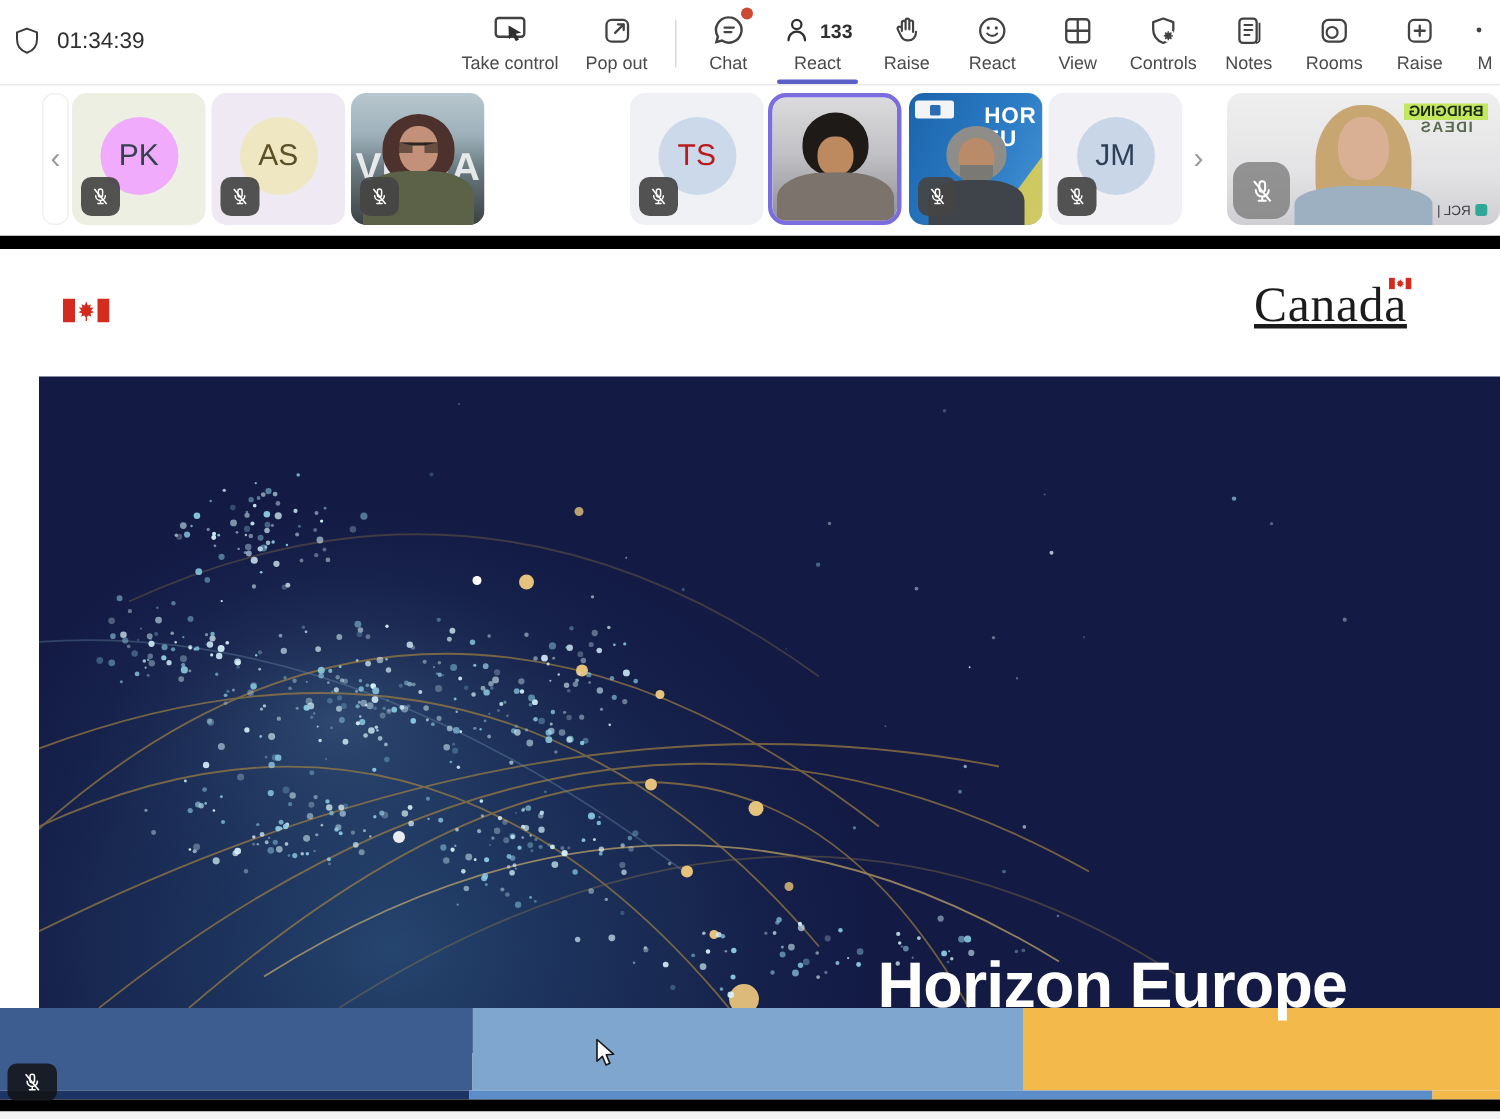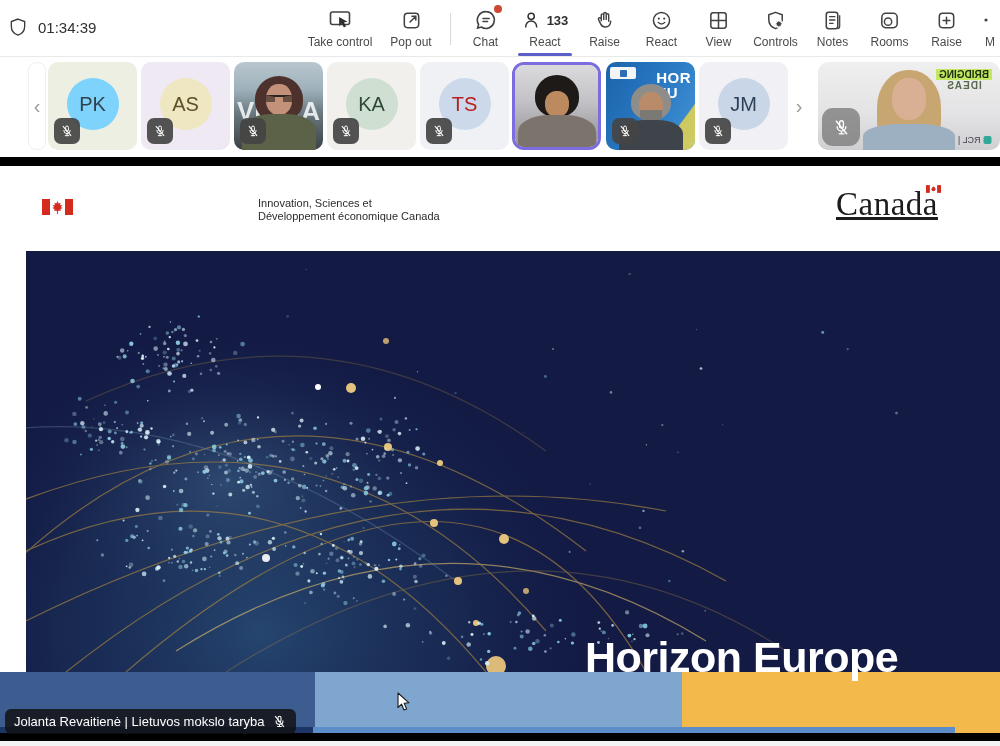--- a/index.html
+++ b/index.html
@@ -21,21 +21,21 @@
   .chat-dot { position:absolute; top:-2px; right:-4px; width:8px; height:8px; border-radius:50%; background:#CC4A31; }
   .tb-more { width:30px; overflow:hidden; }
   .people-ic-row { display:flex; align-items:center; }
 
   
   .filmstrip { position:absolute; top:57px; left:0; width:1000px; height:100px; background:#fff; z-index:20; }
   .strip-nav { position:absolute; top:5px; width:18px; height:88px; background:#fff; border:1px solid #f0f0f0; border-radius:8px; display:flex; align-items:center; justify-content:center; color:#9a9a9a; font-size:20px; cursor:pointer; }
   .nav-prev { left:28px; } .nav-next { left:790px; border:none; }
   .tile { position:absolute; top:5px; width:89px; height:88px; border-radius:10px; overflow:hidden; }
   .avatar-circle { position:absolute; left:50%; top:42px; transform:translate(-50%,-50%); width:52px; height:52px; border-radius:50%; display:flex; align-items:center; justify-content:center; font-size:20px; font-weight:500; }
-  .t-pk { background:#edefe3; } .t-pk .avatar-circle { background:#7dd3fc; color:#31424c; }
+  .t-pk { background:#edefe3; } .t-pk .avatar-circle { background:#f0abfc; color:#31424c; }
   .t-as { background:#efe9f3;padding-left:30px; } .t-as .avatar-circle { background:#efe6c2; color:#5c5126; }
   .t-ka { background:#f2f0ec; } .t-ka .avatar-circle { background:#cfe0d2; color:#2e4a36; }
   .t-ts { background:#eff1f5; } .t-ts .avatar-circle { background:#ccd9ea; color:#b91c1c; }
   .t-jm { background:#f1f0f4; } .t-jm .avatar-circle { background:#c9d6e8; color:#2f4159; }
   .tile-active { border:3px solid #7B6CE0; border-radius:12px; }
   .mic-badge { position:absolute; left:6px; bottom:6px; width:26px; height:26px; border-radius:7px; background:rgba(68,68,68,.92); display:flex; align-items:center; justify-content:center; z-index:5; }
   .presenter-tile { position:absolute; top:5px; left:818px; width:182px; height:88px; border-radius:10px; overflow:hidden; }
   .presenter-tile .mic-badge { width:38px; height:38px; border-radius:11px; background:rgba(125,125,125,.8); left:4px; bottom:4px; }
 
   
@@ -269,30 +269,20 @@
     </div>
     <div class="mic-badge">
         <svg width="14" height="14" viewBox="0 0 24 24">
           <rect x="9.6" y="3.5" width="4.8" height="9" rx="2.4" fill="none" stroke="#fff" stroke-width="1.7"></rect>
           <path d="M6.5 11 a5.5 5.5 0 0 0 11 0 M12 16.5 V20 M9 20 h6" fill="none" stroke="#fff" stroke-width="1.7" stroke-linecap="round"></path>
           <path d="M5 3.5 L19 20.5" stroke="#fff" stroke-width="1.8"></path>
         </svg>
       </div>
   </div>
 
-  <div class="tile t-ka" style="left:327px">
-    <div class="avatar-circle">KA</div>
-    <div class="mic-badge">
-        <svg width="14" height="14" viewBox="0 0 24 24">
-          <rect x="9.6" y="3.5" width="4.8" height="9" rx="2.4" fill="none" stroke="#fff" stroke-width="1.7"></rect>
-          <path d="M6.5 11 a5.5 5.5 0 0 0 11 0 M12 16.5 V20 M9 20 h6" fill="none" stroke="#fff" stroke-width="1.7" stroke-linecap="round"></path>
-          <path d="M5 3.5 L19 20.5" stroke="#fff" stroke-width="1.8"></path>
-        </svg>
-      </div>
-  </div>
 
   <div class="tile t-ts" style="left:420px">
     <div class="avatar-circle">TS</div>
     <div class="mic-badge">
         <svg width="14" height="14" viewBox="0 0 24 24">
           <rect x="9.6" y="3.5" width="4.8" height="9" rx="2.4" fill="none" stroke="#fff" stroke-width="1.7"></rect>
           <path d="M6.5 11 a5.5 5.5 0 0 0 11 0 M12 16.5 V20 M9 20 h6" fill="none" stroke="#fff" stroke-width="1.7" stroke-linecap="round"></path>
           <path d="M5 3.5 L19 20.5" stroke="#fff" stroke-width="1.8"></path>
         </svg>
       </div>
@@ -373,24 +363,20 @@
 
 <div class="slide-header">
   <span class="dept-flag">
     <svg width="31" height="16" viewBox="0 0 31 16">
       <rect x="0" y="0" width="8" height="16" fill="#D52B1E"></rect>
       <rect x="23" y="0" width="8" height="16" fill="#D52B1E"></rect>
       <polygon fill="#D52B1E" points="15.5,2 16.6,4.6 18.6,3.8 18,6.2 20.5,6 18.7,8 20.8,9.1 18.4,9.9 18.8,12 16.7,11.4 15.5,13.4 14.3,11.4 12.2,12 12.6,9.9 10.2,9.1 12.3,8 10.5,6 13,6.2 12.4,3.8 14.4,4.6"></polygon>
       <rect x="15.1" y="12.8" width="0.9" height="2.2" fill="#D52B1E"></rect>
     </svg>
   </span>
-  <div class="dept-fr">
-    <div>Innovation, Sciences et</div>
-    <div>Développement économique Canada</div>
-  </div>
   <div class="wordmark">
     <span>Canada</span>
     <span class="wm-flag">
       <svg width="15" height="8" viewBox="0 0 31 16">
         <rect x="0" y="0" width="8" height="16" fill="#D52B1E"></rect>
         <rect x="23" y="0" width="8" height="16" fill="#D52B1E"></rect>
         <polygon fill="#D52B1E" points="15.5,2 16.6,4.6 18.6,3.8 18,6.2 20.5,6 18.7,8 20.8,9.1 18.4,9.9 18.8,12 16.7,11.4 15.5,13.4 14.3,11.4 12.2,12 12.6,9.9 10.2,9.1 12.3,8 10.5,6 13,6.2 12.4,3.8 14.4,4.6"></polygon>
       </svg>
     </span>
   </div>
@@ -1043,21 +1029,20 @@
 </div>
 <div class="footer-stripe">
   <div class="fs-1"></div>
   <div class="fs-2"></div>
   <div class="fs-3"></div>
 </div>
 <div class="bar-black-bottom"></div>
 <div class="bottom-strip"></div>
 
 <div class="caption-pill">
-  <span>Jolanta Revaitienė | Lietuvos mokslo taryba</span>
   <span>
     <svg width="15" height="15" viewBox="0 0 24 24">
         <rect x="9.6" y="3.5" width="4.8" height="9" rx="2.4" fill="none" stroke="#fff" stroke-width="1.7"></rect>
         <path d="M6.5 11 a5.5 5.5 0 0 0 11 0 M12 16.5 V20 M9 20 h6" fill="none" stroke="#fff" stroke-width="1.7" stroke-linecap="round"></path>
         <path d="M5 3.5 L19 20.5" stroke="#fff" stroke-width="1.8"></path>
       </svg>
   </span>
 </div>
 
 <div class="cursor">

